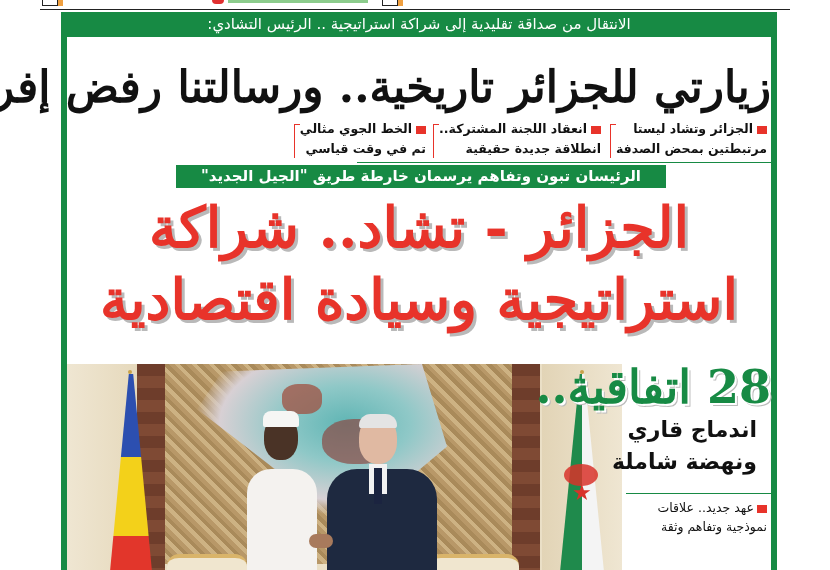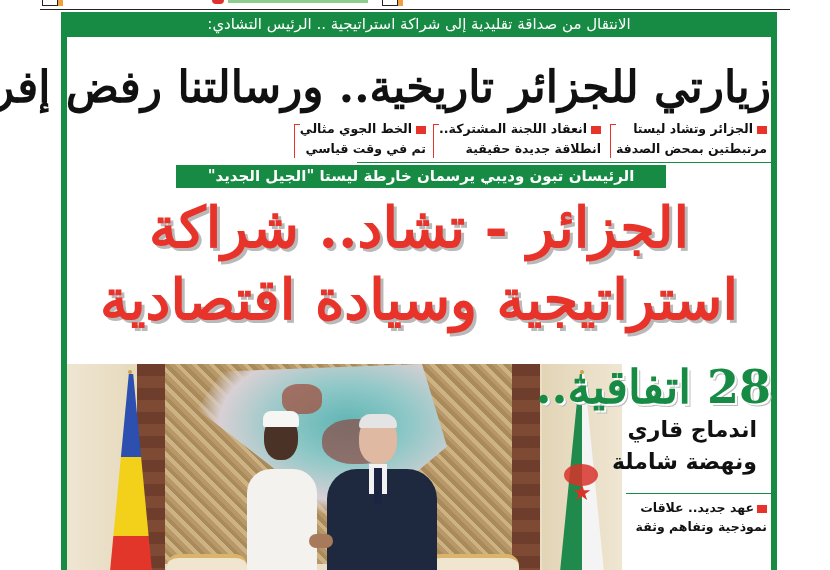--- a/index.html
+++ b/index.html
@@ -106,21 +106,21 @@
     font-family: "DejaVu Serif", serif; font-weight: bold; font-size: 46px; line-height: 50px;
     color: #178a44; text-shadow: 2px 2px 0 #fff, 3px 3px 0 #bbb; margin-left: 40px;
   }
   .side-title {
     position: absolute; right: 14px; top: 50px; width: 140px; text-align: right; direction: rtl;
     font-weight: bold; font-size: 22px; line-height: 32px; color: #111; white-space: nowrap;
   }
   .side-rule { position: absolute; left: 4px; top: 129px; width: 145px; height: 1px; background: #178a44; }
   .side-note {
     position: absolute; right: 4px; top: 134px; width: 140px; text-align: right; direction: rtl;
-    font-weight: bold; font-size: 12.5px; line-height: 19px; color: #111; white-space: nowrap;
+    font-weight: normal; font-size: 12.5px; line-height: 19px; color: #111; white-space: nowrap;
   }
   .side-note .bullet { display: inline-block; width: 10px; height: 8px; background: #e8332a; margin-left: 3px; vertical-align: middle; }
 </style>
 </head>
 <body>
 
 <div class="top-strip">
   <span class="top-icon" style="left:42px;"></span>
   <span class="top-logo"></span>
   <span class="top-text"></span>
@@ -146,21 +146,21 @@
         <span class="rule"></span>
       </div>
       <div class="sub" style="right:345px;">
         <div><span class="bullet"></span><span>الخط الجوي مثالي</span></div>
         <div>تم في وقت قياسي</div>
         <span class="rule"></span>
       </div>
     </div>
     <div class="sub-rule-green"></div>
 
-    <div class="banner" dir="rtl">الرئيسان تبون وديبي يرسمان خارطة ليستا "الجيل الجديد"</div>
+    <div class="banner" dir="rtl">الرئيسان تبون وتفاهم يرسمان خارطة طريق "الجيل الجديد"</div>
 
     <div class="mega" dir="rtl">
       <div>الجزائر - تشاد.. شراكة</div>
       <div>استراتيجية وسيادة اقتصادية</div>
     </div>
 
     <div class="photo">
       <div class="wall-left"></div>
       <div class="wall-right"></div>
       <div class="mosaic"></div>

